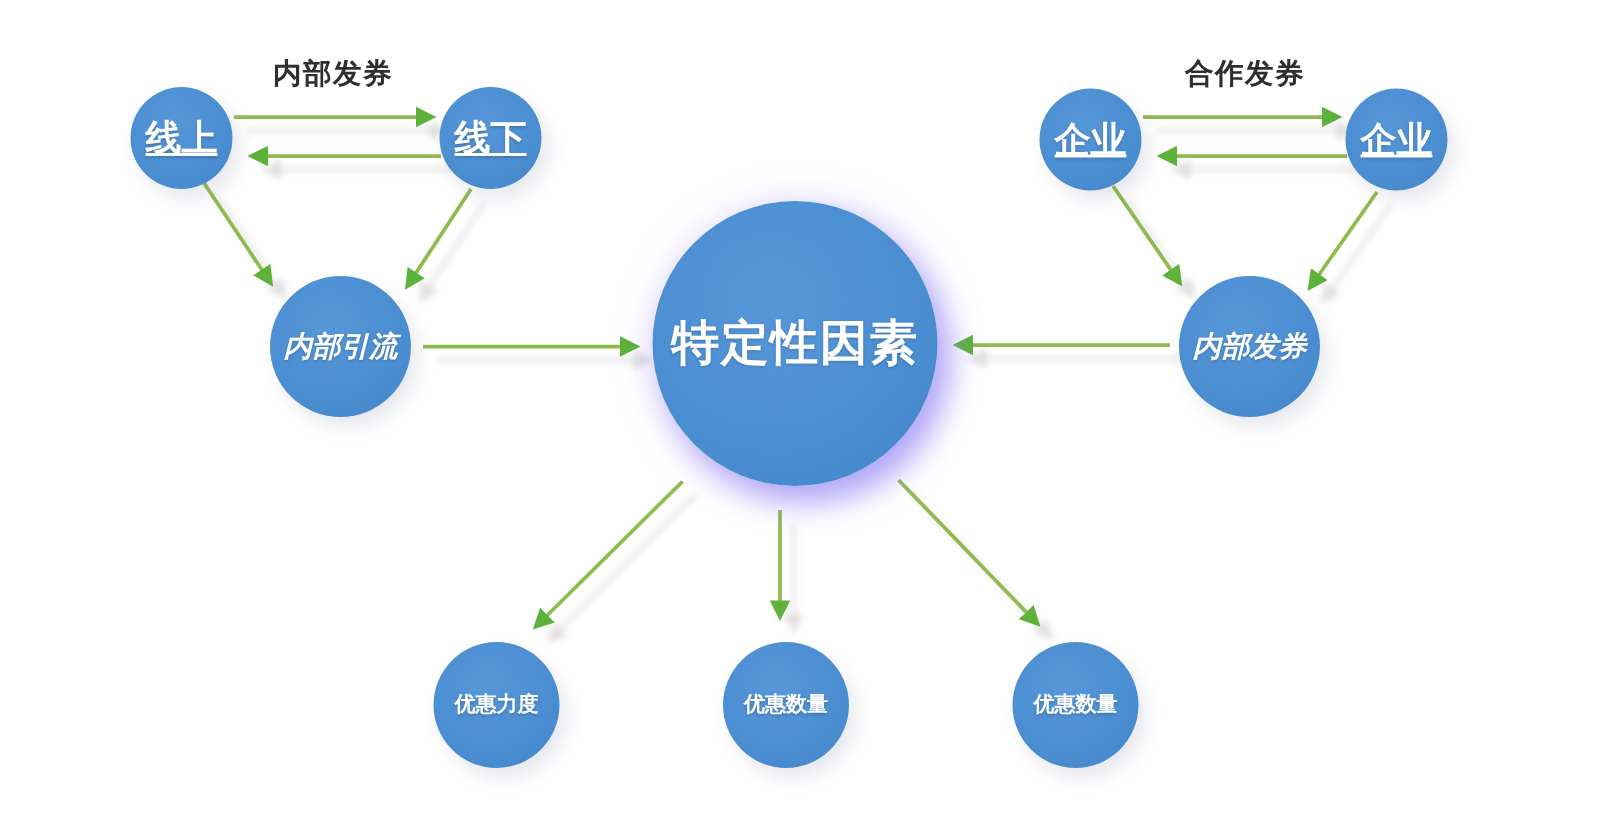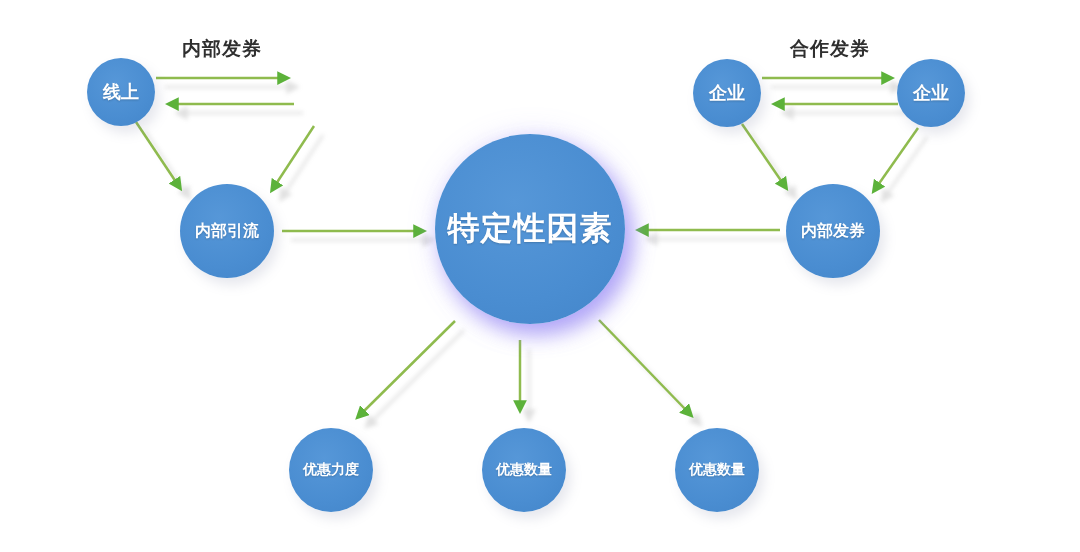--- a/index.html
+++ b/index.html
@@ -43,22 +43,22 @@
     background: radial-gradient(circle at 42% 36%, #5697d8 0%, #4a8dd1 60%, #4385c9 100%);
     color: #ffffff;
     font-weight: bold;
     display: flex;
     align-items: center;
     justify-content: center;
     text-align: center;
     text-shadow: 0 1px 2px rgba(0,0,0,0.18);
     box-shadow: 5px 7px 12px rgba(120,130,160,0.18);
   }
-  .node-sm { width: 68px; height: 68px; font-size: 18px; }
-  .node-md { width: 94px; height: 94px; font-size: 16px; }
+  .node-sm { width: 68px; height: 68px; font-size: 24px; text-decoration: underline; }
+  .node-md { width: 94px; height: 94px; font-size: 19px; font-style: italic; }
   .node-bottom { width: 84px; height: 84px; font-size: 14px; }
   .node-central {
     width: 190px;
     height: 190px;
     font-size: 32px;
     letter-spacing: 1px;
     box-shadow: 8px 11px 20px rgba(148,132,244,0.65), 2px 3px 28px rgba(160,145,245,0.35);
   }
 </style>
 </head>
@@ -86,20 +86,21 @@
     <line class="edge" x1="520" y1="340" x2="520" y2="403" marker-end="url(#ah)"></line>
     <line class="edge" x1="599" y1="320" x2="686" y2="410" marker-end="url(#ah)"></line>
   </svg>
 
   <div class="group-label" style="left:142px; top:36px;">内部发券</div>
 
   <div class="group-label" style="left:750px; top:36px;">合作发券</div>
 
   <div class="node node-sm" style="left:87px; top:58px;">线上</div>
 
+  <div class="node node-sm" style="left:293px; top:58px;">线下</div>
 
   <div class="node node-md" style="left:180px; top:184px;">内部引流</div>
 
   <div class="node node-sm" style="left:693px; top:59px;">企业</div>
 
   <div class="node node-sm" style="left:897px; top:59px;">企业</div>
 
   <div class="node node-md" style="left:786px; top:184px;">内部发券</div>
 
   <div class="node node-central" style="left:435px; top:134px;">特定性因素</div>

